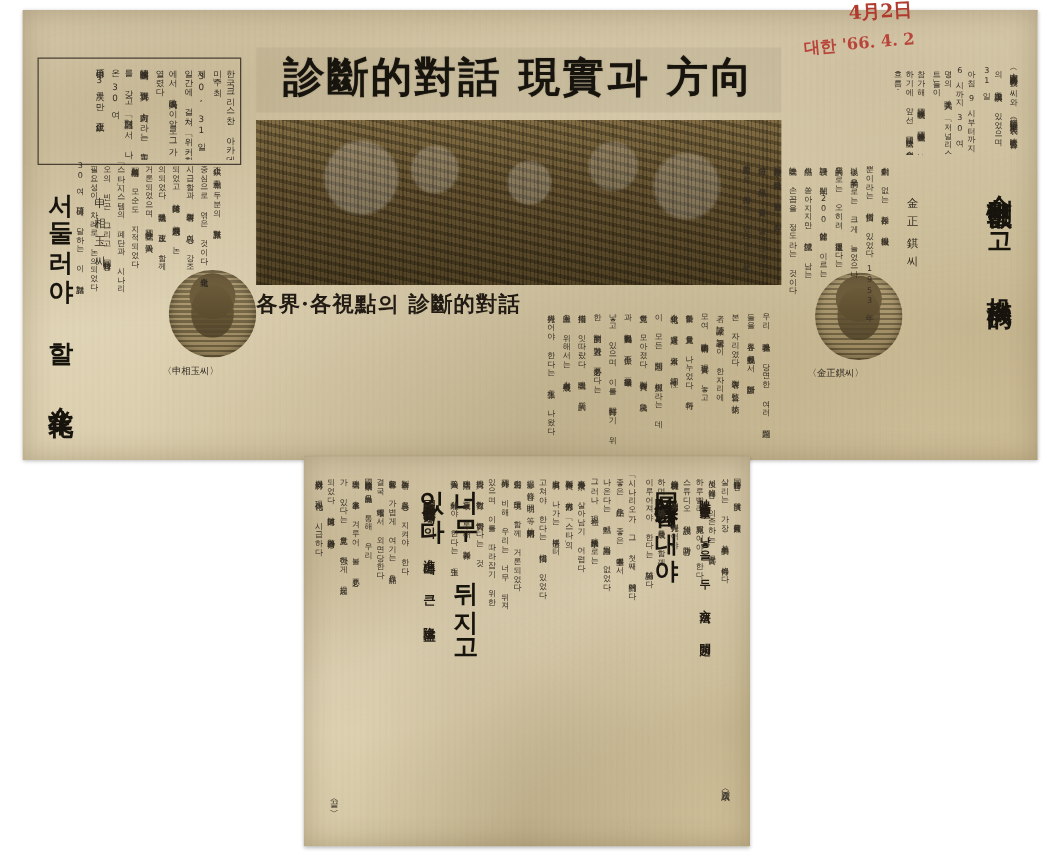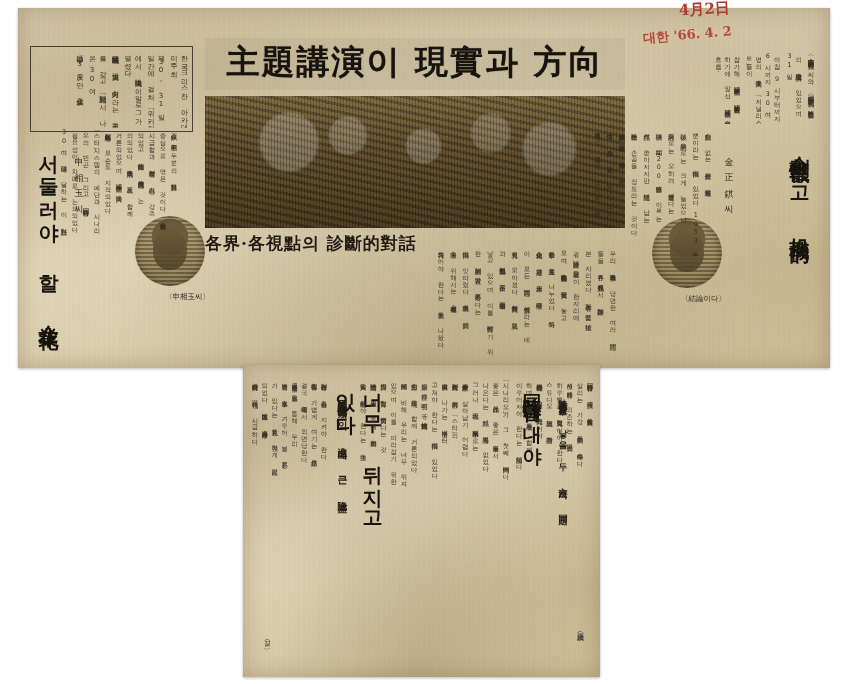--- a/index.html
+++ b/index.html
@@ -85,21 +85,21 @@
 
   
   .portrait{position:absolute;width:70px;height:70px;border-radius:50%;
     background:
       radial-gradient(circle at 50% 30%, #6d5c3c 0 30%, rgba(109,92,60,0) 31%),
       repeating-linear-gradient(0deg, rgba(40,32,18,0.35) 0 2px, rgba(190,170,130,0.25) 2px 4px),
       linear-gradient(180deg,#b3a176 0%,#8a7850 100%);
     box-shadow:inset 0 0 8px rgba(30,24,12,0.5);}
   .portrait .face{position:absolute;left:18px;top:12px;width:34px;height:42px;border-radius:50% 50% 45% 45%;
     background:linear-gradient(180deg,#6b5a38 0%,#4d4026 100%);opacity:.85;}
-  .portrait-cap{position:absolute;font-size:7.5px;color:#2f2920;text-align:right;width:80px;}
+  .portrait-cap{position:absolute;font-size:7.5px;color:#2f2920;text-align:left;width:80px;}
   #portrait-left{left:135px;top:216px;}
   #portrait-left-cap{left:130px;top:292px;}
   #portrait-right{left:652px;top:218px;}
   #portrait-right-cap{left:646px;top:294px;}
 
   
   .bodycols{position:absolute;display:flex;flex-direction:row-reverse;gap:3px;}
   .bodycols .vcol{font-size:6.4px;line-height:1.45;color:#342d23;letter-spacing:0.6px;}
 
   #cols-topmid{left:213px;top:246px;width:404px;height:112px;}
@@ -122,21 +122,21 @@
 
   <div class="paper" id="paper-bottom">
     <div class="grain"></div>
     <div class="edge-dark" style="inset:0"></div>
   </div>
 
   <div id="mast-date-hand">4月2日</div>
   <div id="mast-stamp-hand">대한 '66. 4. 2</div>
 
   <div id="headline-box"></div>
-  <div id="headline">主題講演이 現實과 方向</div>
+  <div id="headline">診斷的對話 現實과 方向</div>
 
   <div id="lead-box">
     <div class="vcols">
       <div class="vcol">한국「크리스찬·아카데미」주최</div>
       <div class="vcol">제30, 31일 일간에 걸쳐 「위커힐」</div>
       <div class="vcol">에서 映畵人다이알로그가 열렸다</div>
       <div class="vcol">韓國映畵의 現實과 方向이라는 主題</div>
       <div class="vcol">를 갖고 「對話」에서 나온 30여</div>
       <div class="vcol">項目中 3次로만 金正錤</div>
     </div>
@@ -163,21 +163,21 @@
   <div class="v" style="position:absolute;left:722px;top:150px;font-size:9px;color:#2f2920;letter-spacing:3px;">金 正 錤 씨</div>
 
   <div class="portrait" id="portrait-left">
     <div class="face"></div>
   </div>
   <div class="portrait-cap" id="portrait-left-cap">〈申相玉씨〉</div>
 
   <div class="portrait" id="portrait-right">
     <div class="face"></div>
   </div>
-  <div class="portrait-cap" id="portrait-right-cap">〈結論이다〉</div>
+  <div class="portrait-cap" id="portrait-right-cap">〈金正錤씨〉</div>
 
   <div class="bodycols" id="cols-topleft">
     <div class="vcol">金正錤 申相玉 두분의 對話를</div>
     <div class="vcol">중심으로 엮은 것이다 企業化의</div>
     <div class="vcol">시급함과 製作者의 良心이 강조</div>
     <div class="vcol">되었고 技術陣의 養成問題가 논</div>
     <div class="vcol">의되었다 映畵法의 改正도 함께</div>
     <div class="vcol">거론되었으며 外國映畵 輸入과</div>
     <div class="vcol">配給構造의 모순도 지적되었다</div>
     <div class="vcol">「스타」시스템의 폐단과 시나리</div>

